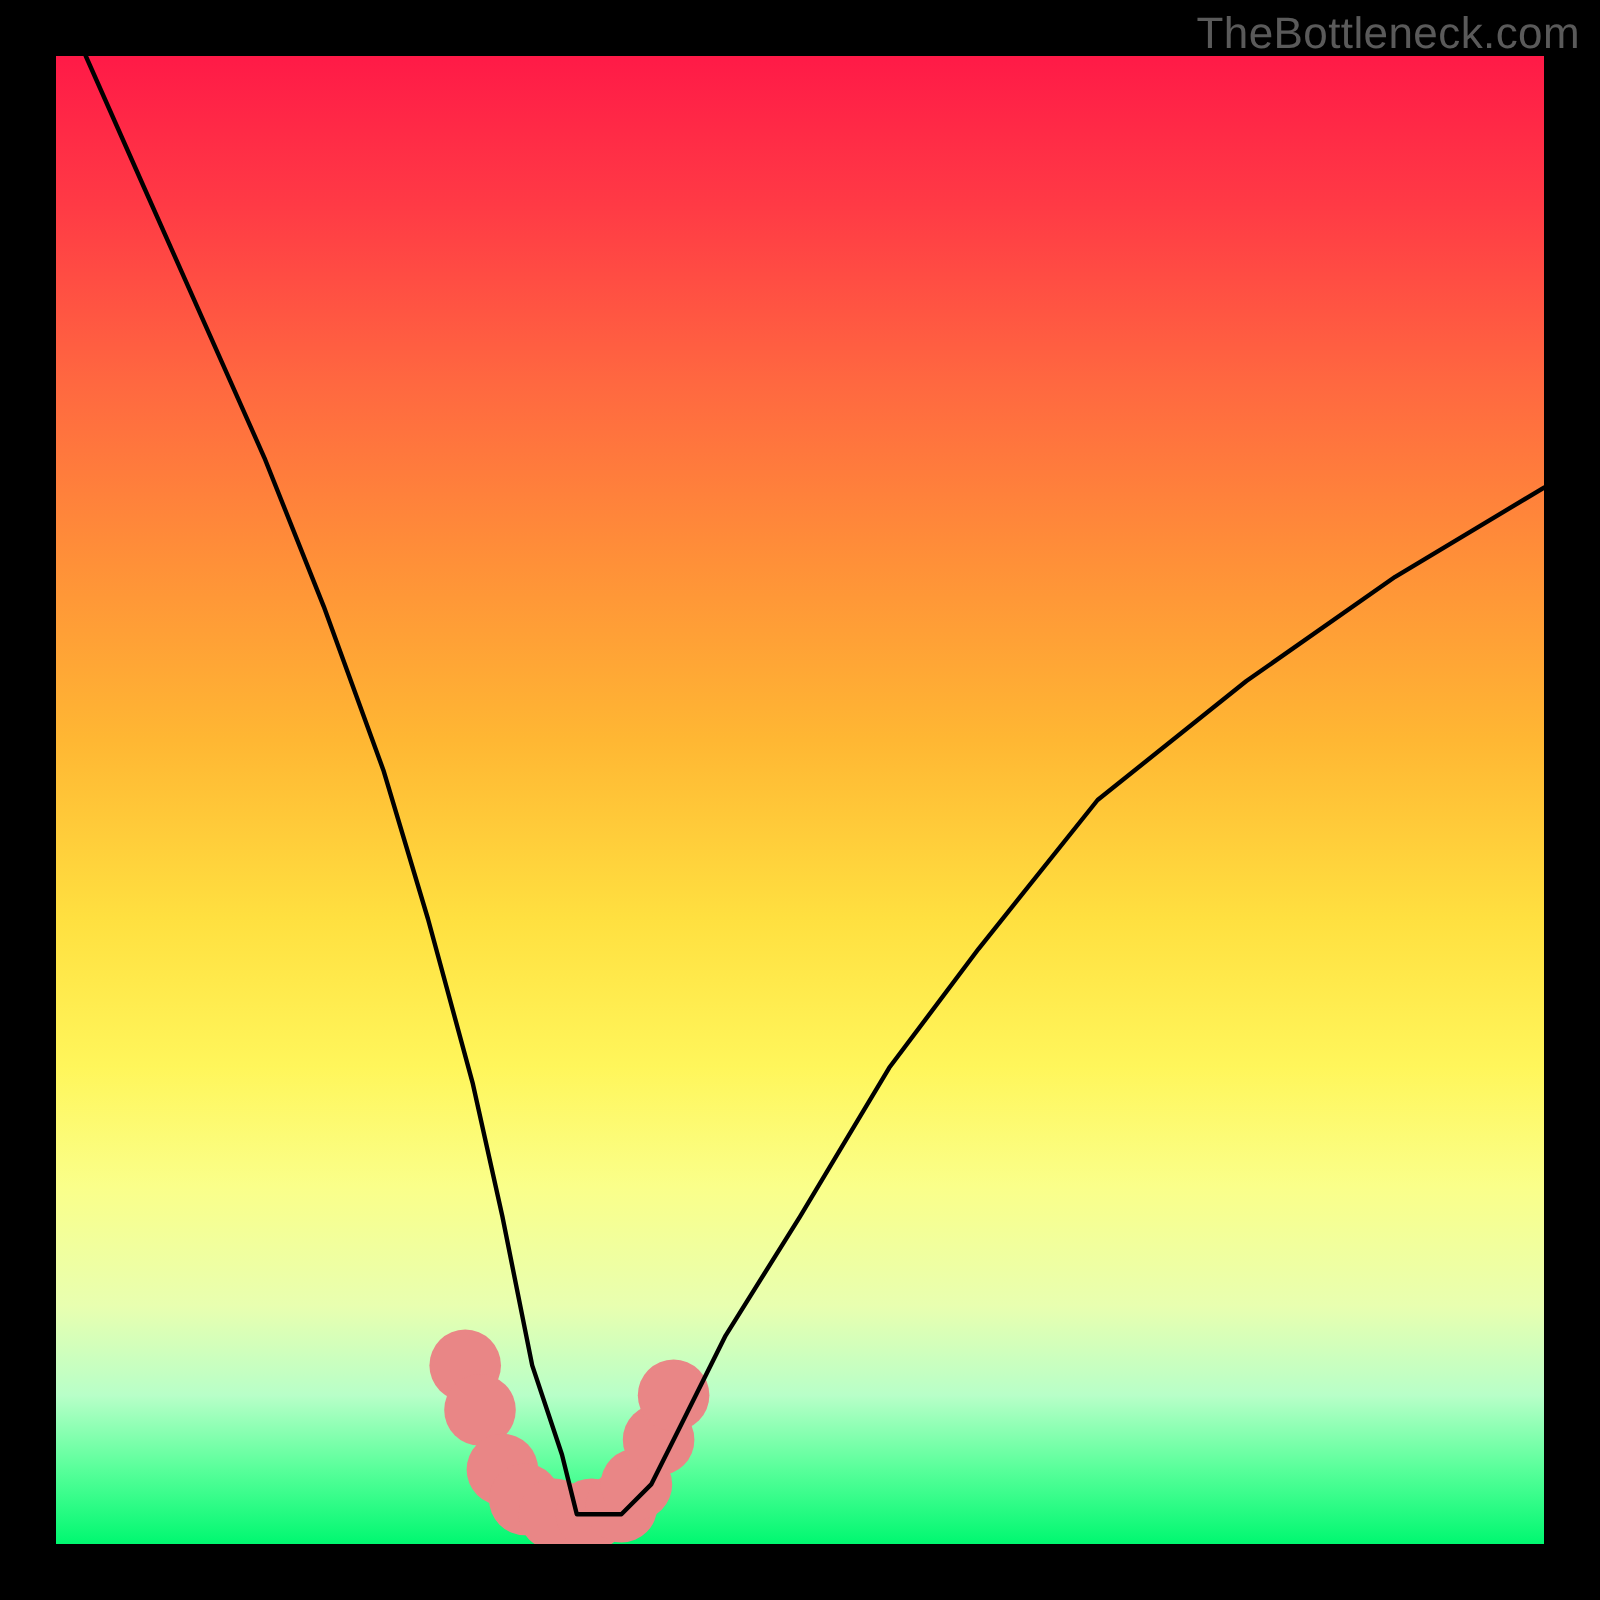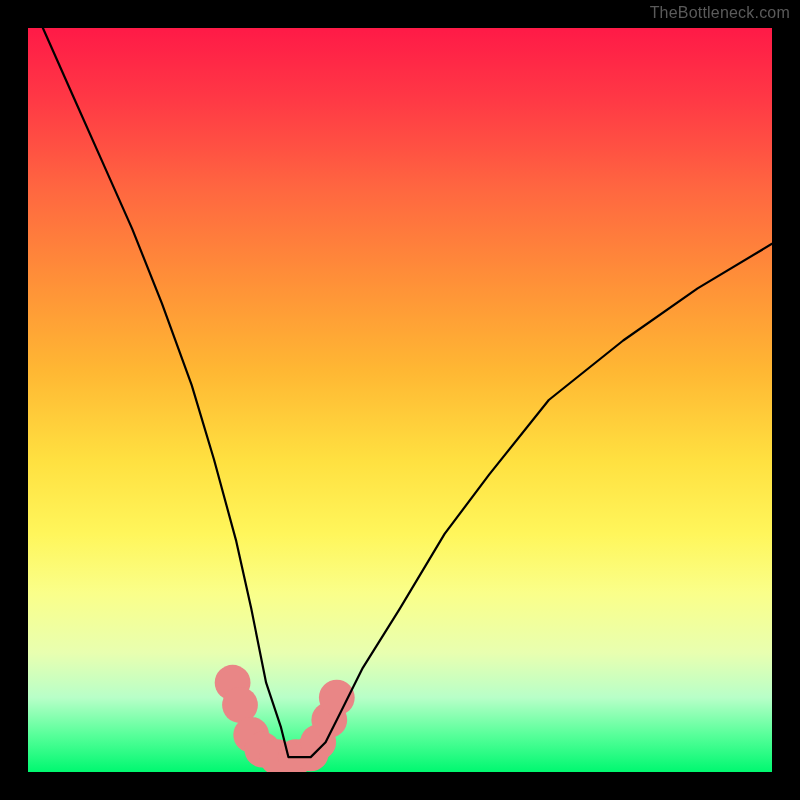--- a/index.html
+++ b/index.html
@@ -20,21 +20,21 @@
       #faff8a 76%,
       #e8ffb0 84%,
       #b8ffc8 90%,
       #58ff9a 95%,
       #00f870 100%);
   }
   .watermark {
     position: absolute;
     top: 4px; right: 10px;
     font-family: Arial, Helvetica, sans-serif;
-    font-size: 16px;
+    font-size: 22px;
     color: #5a5a5a;
     letter-spacing: 0.2px;
   }
   svg.plot {
     position: absolute;
     left: 28px; top: 28px;
     width: 744px; height: 744px;
   }
 </style>
 </head>

